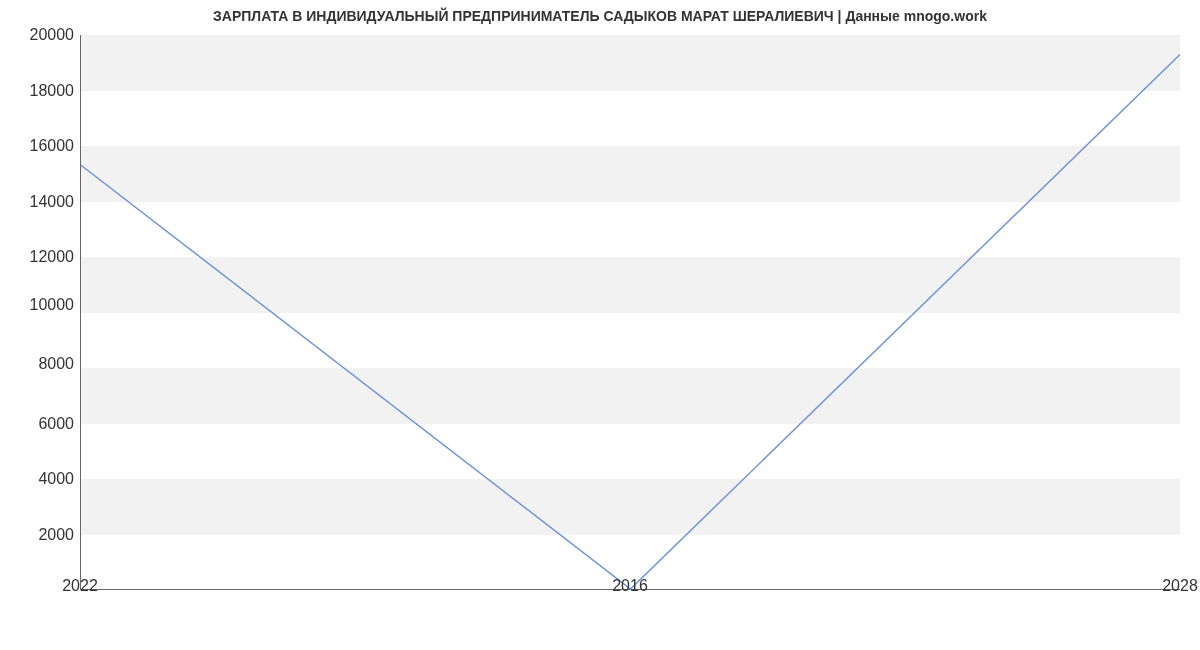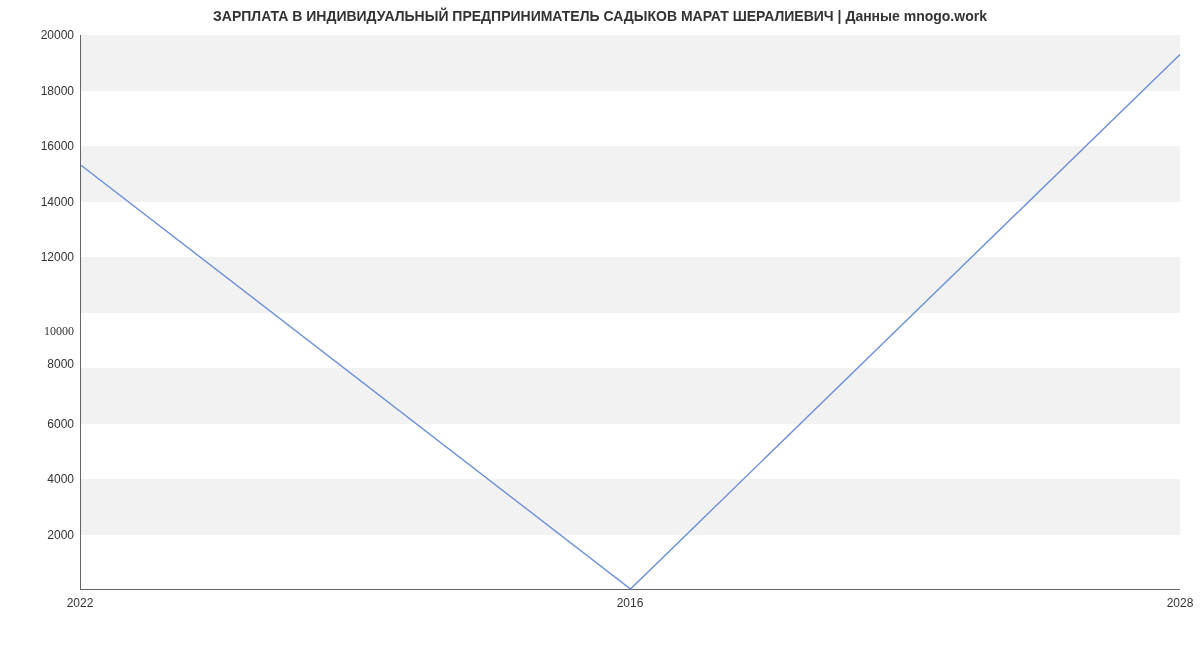--- a/index.html
+++ b/index.html
@@ -40,28 +40,28 @@
     position: absolute;
     left: 0;
     width: 100%;
     background: #f2f2f2;
   }
   .ytick-label {
     position: absolute;
     right: 1126px;
     text-align: right;
     width: 70px;
-    font-size: 12px;
+    font-size: 16px;
     color: #333;
     transform: translateY(-50%);
   }
   .xtick-label {
     position: absolute;
-    top: 596px;
-    font-size: 12px;
+    top: 577px;
+    font-size: 16px;
     color: #333;
     transform: translateX(-50%);
   }
   svg.line {
     position: absolute;
     left: 0;
     top: 0;
     width: 100%;
     height: 100%;
     overflow: visible;
@@ -79,21 +79,21 @@
       <div class="band" style="top: 333px; height: 55.5px;"></div>
       <div class="band" style="top: 444px; height: 55.5px;"></div>
     <svg class="line" id="svg" preserveAspectRatio="none" viewBox="0 0 1100 555">
         <path d="M0 130.425 L550 555 L1100 19.425000000000068" fill="none" stroke="#6a8fd8" stroke-width="1.4"></path>
       </svg>
   </div>
 <div class="ytick-label" style="top: 534.5px;">2000</div>
     <div class="ytick-label" style="top: 479px;">4000</div>
     <div class="ytick-label" style="top: 423.5px;">6000</div>
     <div class="ytick-label" style="top: 364px;">8000</div>
-    <div class="ytick-label" style="top: 331px; font-family: Liberation Serif, serif;">10000</div>
+    <div class="ytick-label" style="top: 305px;">10000</div>
     <div class="ytick-label" style="top: 257px;">12000</div>
     <div class="ytick-label" style="top: 201.5px;">14000</div>
     <div class="ytick-label" style="top: 146px;">16000</div>
     <div class="ytick-label" style="top: 90.5px;">18000</div>
     <div class="ytick-label" style="top: 35px;">20000</div>
     <div class="xtick-label" style="left: 80px;">2022</div>
     <div class="xtick-label" style="left: 630px;">2016</div>
     <div class="xtick-label" style="left: 1180px;">2028</div>
   </div>
 

